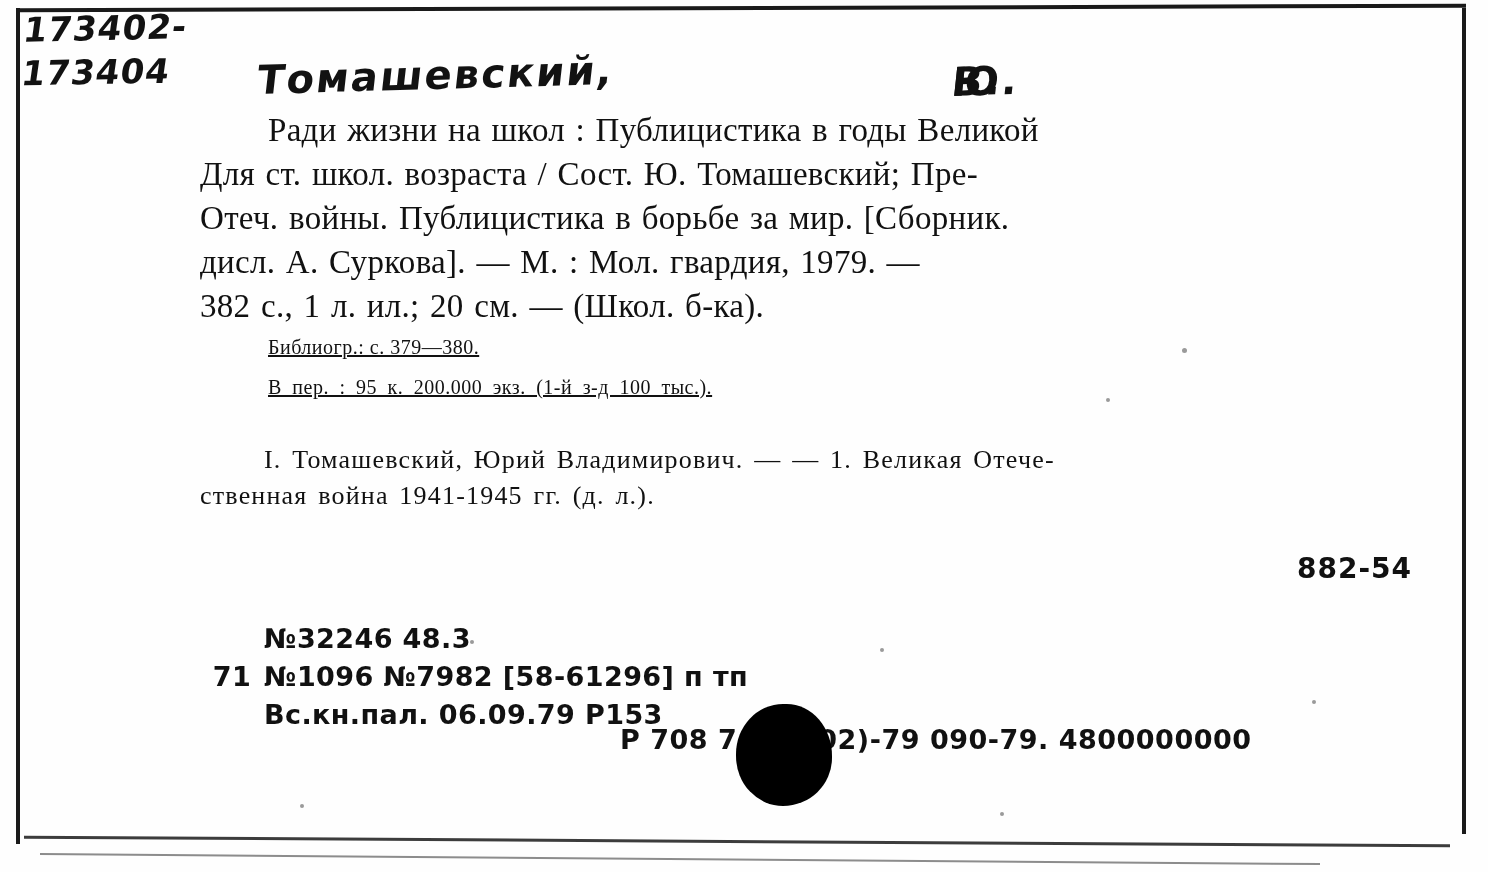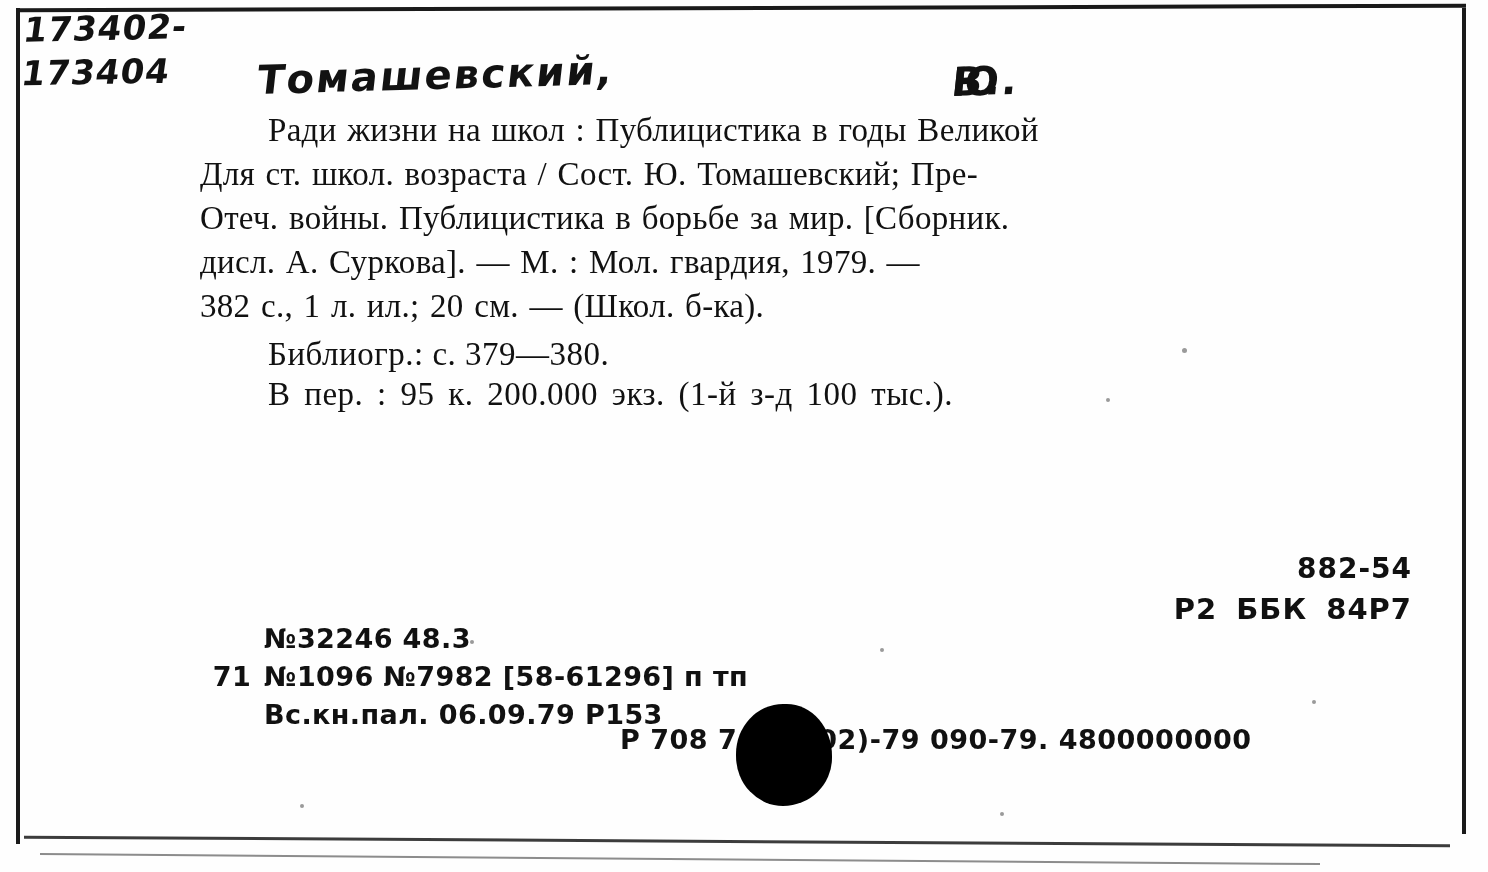--- a/index.html
+++ b/index.html
@@ -73,23 +73,24 @@
     text-align: justify;
     text-indent: 68px;
     margin: 0;
     letter-spacing: 0.3px;
     word-spacing: 2px;
   }
   .title-line.cont { text-indent: 0; }
 
   .note {
     position: absolute;
-    font-size: 33px;
+    font-size: 20px;
     letter-spacing: 0.5px;
     white-space: nowrap;
+    text-decoration: underline;
   }
   #note-biblio { left: 268px; top: 336px; }
   #note-price  { left: 268px; top: 376px; word-spacing: 5px; }
 
   .tracing {
     position: absolute;
     left: 200px;
     top: 442px;
     width: 1215px;
     font-size: 26px;
@@ -184,28 +185,27 @@
     <p class="title-line cont">Для ст. школ. возраста / Сост. Ю. Томашевский; Пре-</p>
     <p class="title-line cont">Отеч. войны. Публицистика в борьбе за мир. [Сборник.</p>
     <p class="title-line cont">дисл. А. Суркова]. — М. : Мол. гвардия, 1979. —</p>
     <p class="title-line cont">382 с., 1 л. ил.; 20 см. — (Школ. б-ка).</p>
   </div>
 
   <div class="note" id="note-biblio">Библиогр.: с. 379—380.</div>
 
   <div class="note" id="note-price">В пер. : 95 к.   200.000 экз. (1-й з-д 100 тыс.).</div>
 
+  <div class="tracing">
+    <div class="l1">I. Томашевский, Юрий Владимирович. — — 1. Великая Отече-</div>
+    <div>ственная война 1941-1945 гг. (д. л.).</div>
+  </div>
 
   <div class="cls-right" id="cls-udk">882-54</div>
 
-  <div class="cls-right" id="cls-bbk">
-    <span>Р2</span>
-    <span>ББК</span>
-    <span>84Р7</span>
-  </div>
 
   <div class="bottom-block">
     <div class="row indent">№32246  48.3</div>
     <div class="row">
       <span class="pref">71</span><span>№1096 №7982 [58-61296] п тп</span>
     </div>
     <div class="row indent">Вс.кн.пал. 06.09.79 Р153</div>
   </div>
 
   <div id="imprint-line">Р 708      7/078(02)-79  090-79.  4800000000</div>

